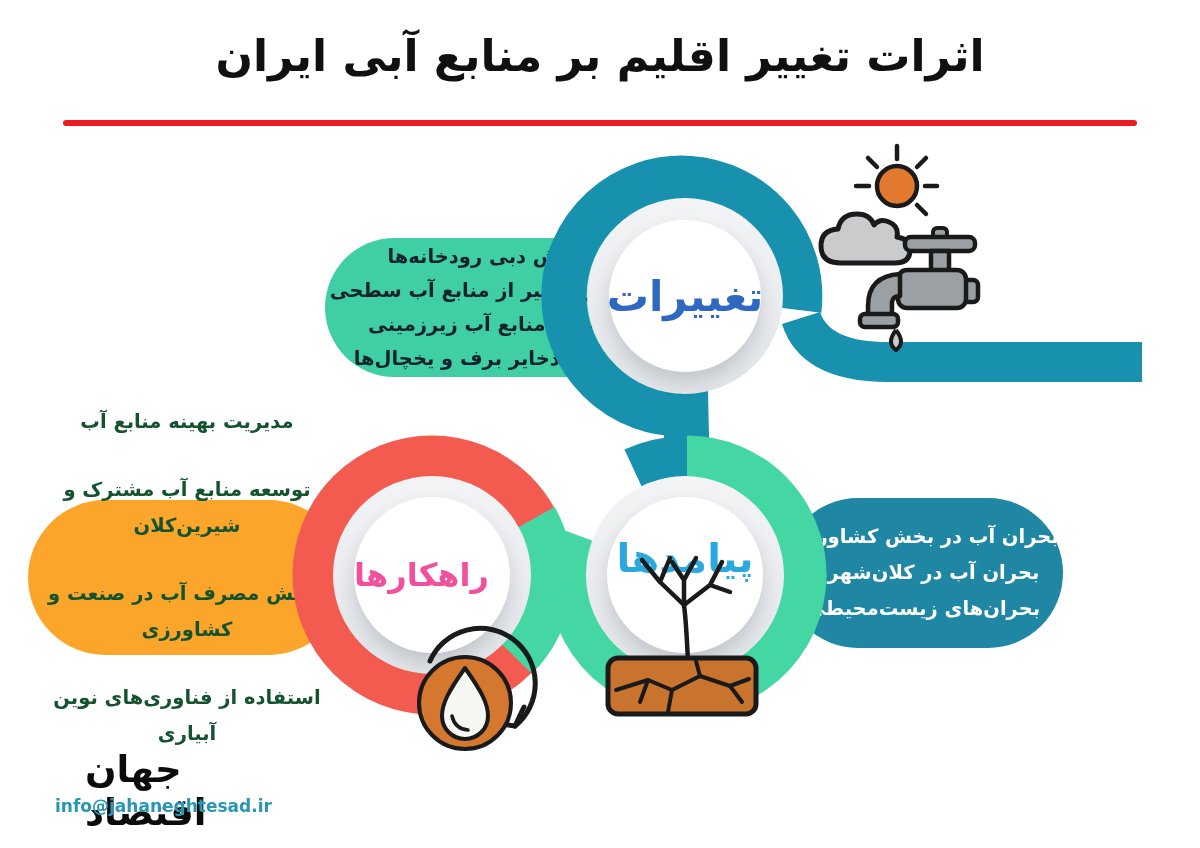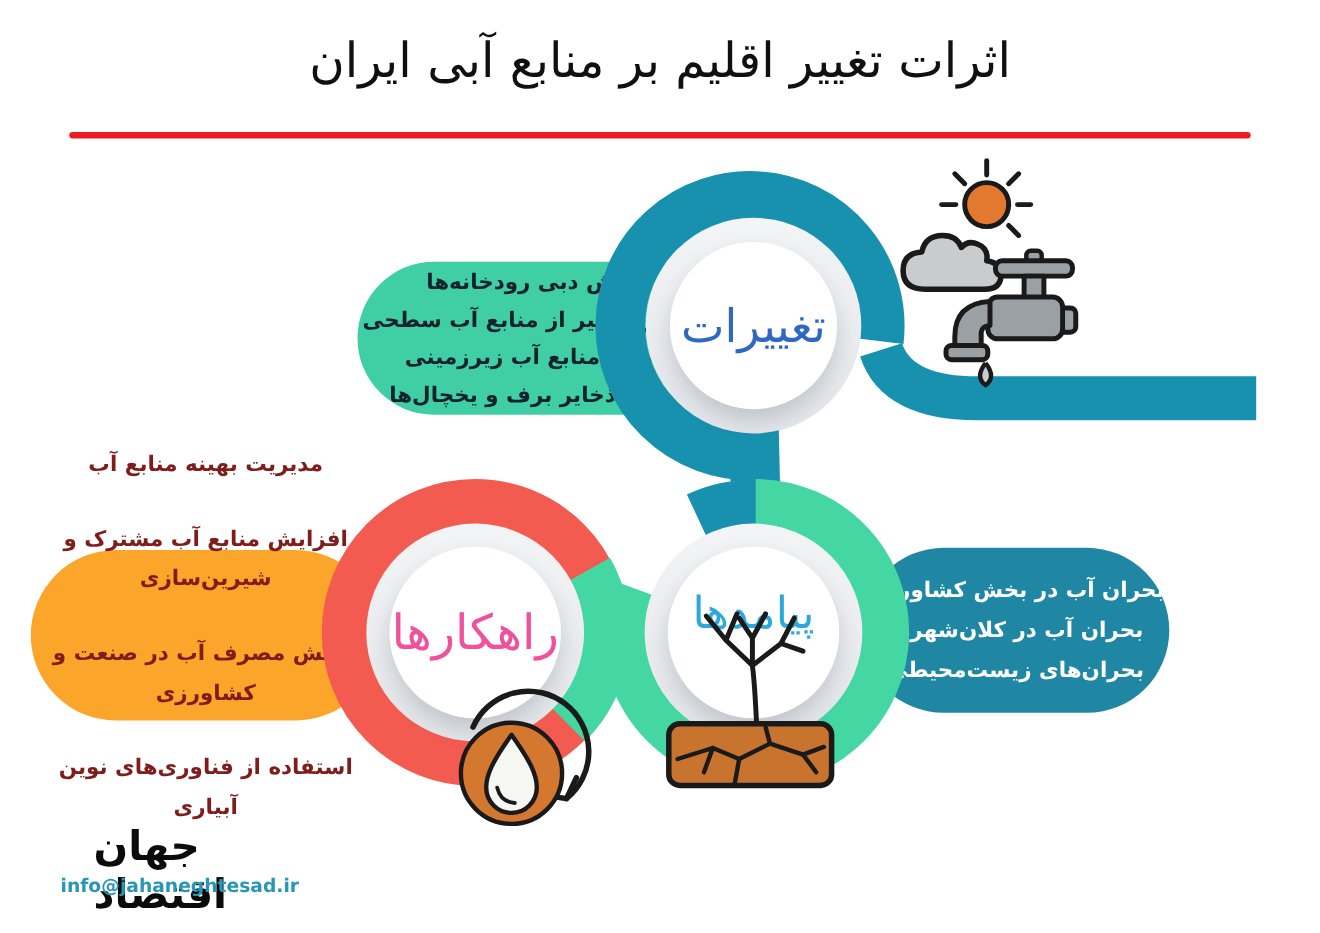--- a/index.html
+++ b/index.html
@@ -1,42 +1,42 @@
 <!DOCTYPE html>
 <html lang="fa"><head>
 <meta charset="utf-8">
 <style>
   html,body{margin:0;padding:0;}
   body{width:1200px;height:848px;position:relative;background:#ffffff;overflow:hidden;
        font-family:"DejaVu Sans",sans-serif;}
   .abs{position:absolute;}
   
-  .title{left:0;top:30px;width:1200px;text-align:center;font-size:44px;font-weight:normal;
+  .title{left:0;top:30px;width:1200px;text-align:center;font-size:44px;font-weight:bold;
          color:#101010;direction:rtl;}
   .rule{left:63px;top:120px;width:1074px;height:6px;background:#ED1C24;border-radius:3px;}
   
   .bubble{display:flex;flex-direction:column;justify-content:center;direction:rtl;
           text-align:center;font-weight:bold;font-size:19.5px;line-height:34px;z-index:1;}
   .bubble-changes{left:325px;top:238px;width:330px;height:139px;border-radius:70px;
           background:#40CFA4;color:#14222E;padding-right:4px;}
   .bubble-consequences{left:783px;top:498px;width:280px;height:150px;border-radius:76px;
           background:#1F87A3;color:#ffffff;line-height:36px;}
   .bubble-solutions{left:28px;top:500px;width:318px;height:155px;border-radius:78px;
-          background:#FBA52A;color:#7f1d1d;line-height:36px;gap:32px;}
+          background:#FBA52A;color:#14532d;line-height:36px;gap:32px;}
   
   .layer{left:0;top:0;z-index:2;}
   .layer-top{z-index:4;}
   
   .ringpad{border-radius:50%;background:linear-gradient(#F3F4F6,#E2E5E9);z-index:3;}
   .disc{border-radius:50%;background:#ffffff;box-shadow:0 10px 18px rgba(40,50,60,.18);
         display:flex;align-items:center;justify-content:center;z-index:3;
-        font-weight:normal;direction:rtl;}
+        font-weight:bold;direction:rtl;}
   .disc-changes{color:#2E68C0;font-size:42px;}
   .disc-consequences{color:#2BA9DE;font-size:40px;align-items:flex-start;padding-top:38px;box-sizing:border-box;}
-  .disc-solutions{color:#F0509C;font-size:44px;}
+  .disc-solutions{color:#F0509C;font-size:32px;justify-content:flex-end;}
   
   .logo{left:55px;top:748px;width:220px;font-size:37px;font-weight:bold;color:#0b0b0b;
         direction:rtl;text-align:left;letter-spacing:-1px;margin-left:30px;}
   .email{left:55px;top:796px;font-size:17px;font-weight:bold;color:#2896B4;}
 </style>
 </head>
 <body>
 
 <div class="abs title">اثرات تغییر اقلیم بر منابع آبی ایران</div>
 <div class="abs rule"></div>
@@ -49,21 +49,21 @@
 </div>
 
 <div class="abs bubble bubble-consequences">
   <div>بحران آب در بخش کشاورزی</div>
   <div>بحران آب در کلان‌شهرها</div>
   <div>بحران‌های زیست‌محیطی</div>
 </div>
 
 <div class="abs bubble bubble-solutions">
   <div>مدیریت بهینه منابع آب</div>
-  <div>افزایش منابع آب مشترک و شیرین‌سازی</div>
+  <div>توسعه منابع آب مشترک و شیرین‌کلان</div>
   <div>کاهش مصرف آب در صنعت و کشاورزی</div>
   <div>استفاده از فناوری‌های نوین آبیاری</div>
 </div>
 
 <svg class="abs layer" width="1200" height="848" viewBox="0 0 1200 848">
 
   <path d="M1142 362 H 888 Q 815 362 801 318" stroke="#1791AE" stroke-width="40" fill="none" stroke-linecap="butt"></path>
 
   <path d="M 799 310 A 118 118 0 1 0 686 414 L 687 459 A 117 117 0 0 0 634 470" stroke="#1791AE" stroke-width="45" fill="none" stroke-linecap="butt"></path>
 

